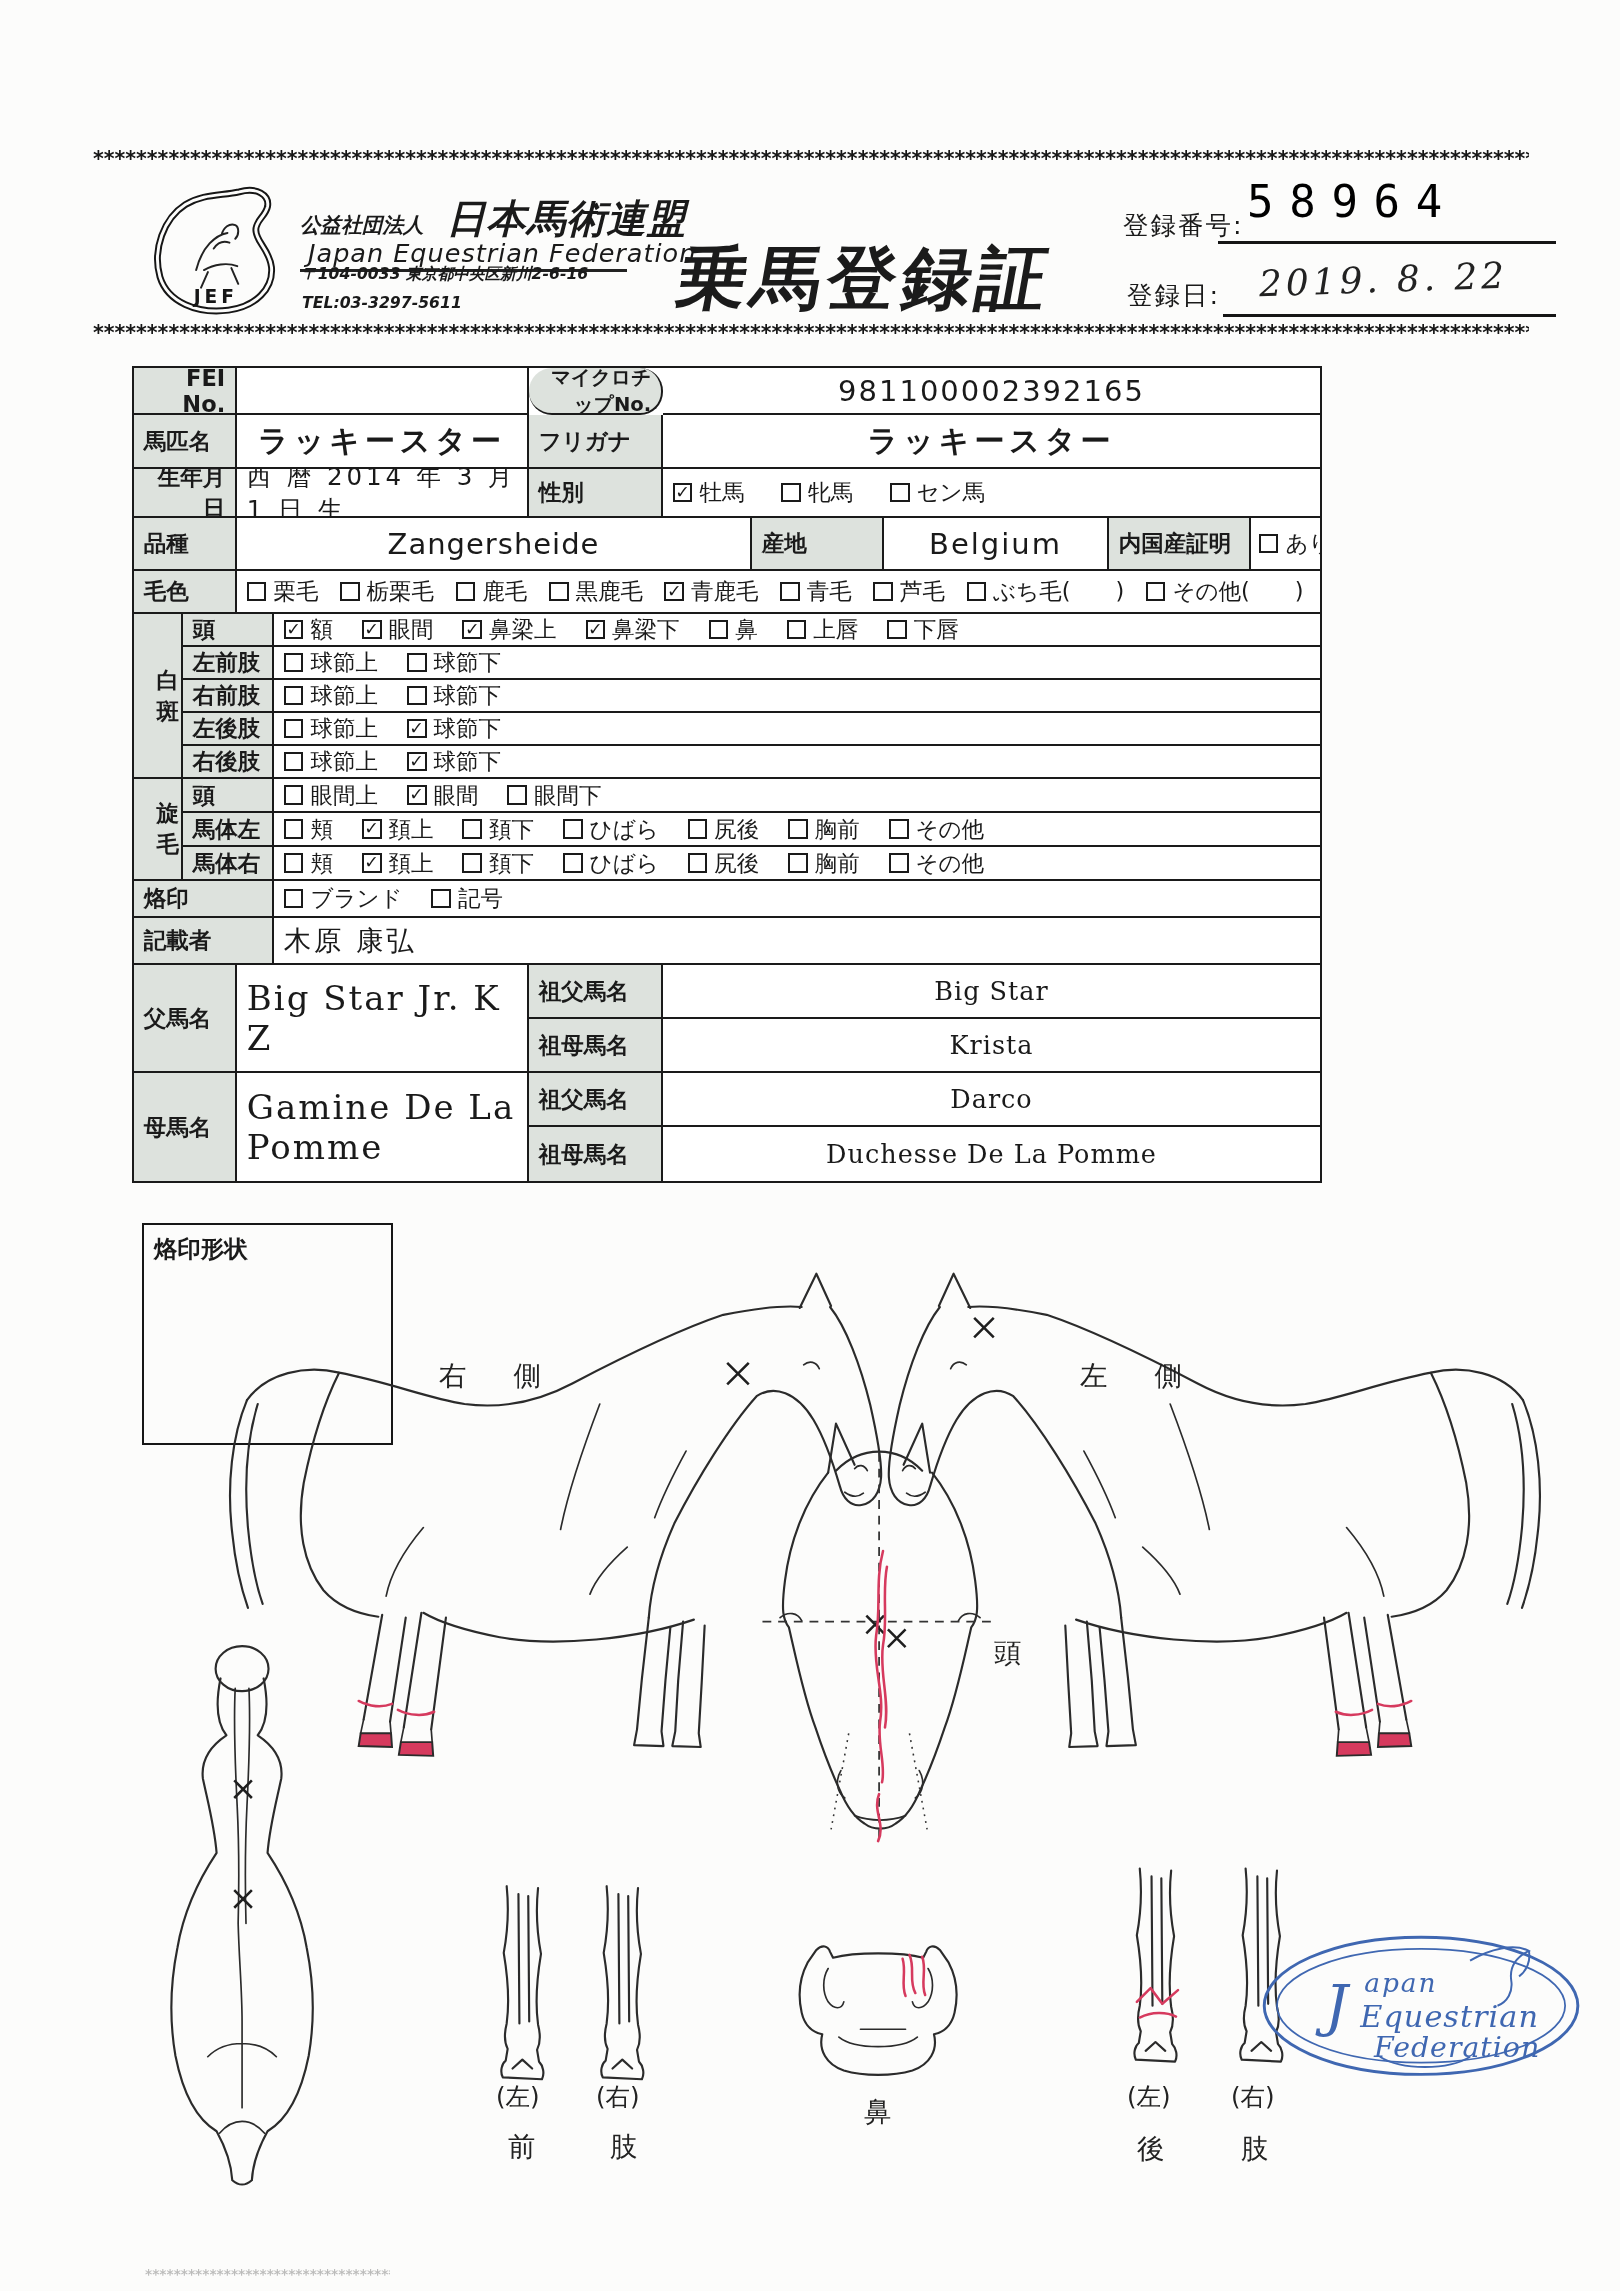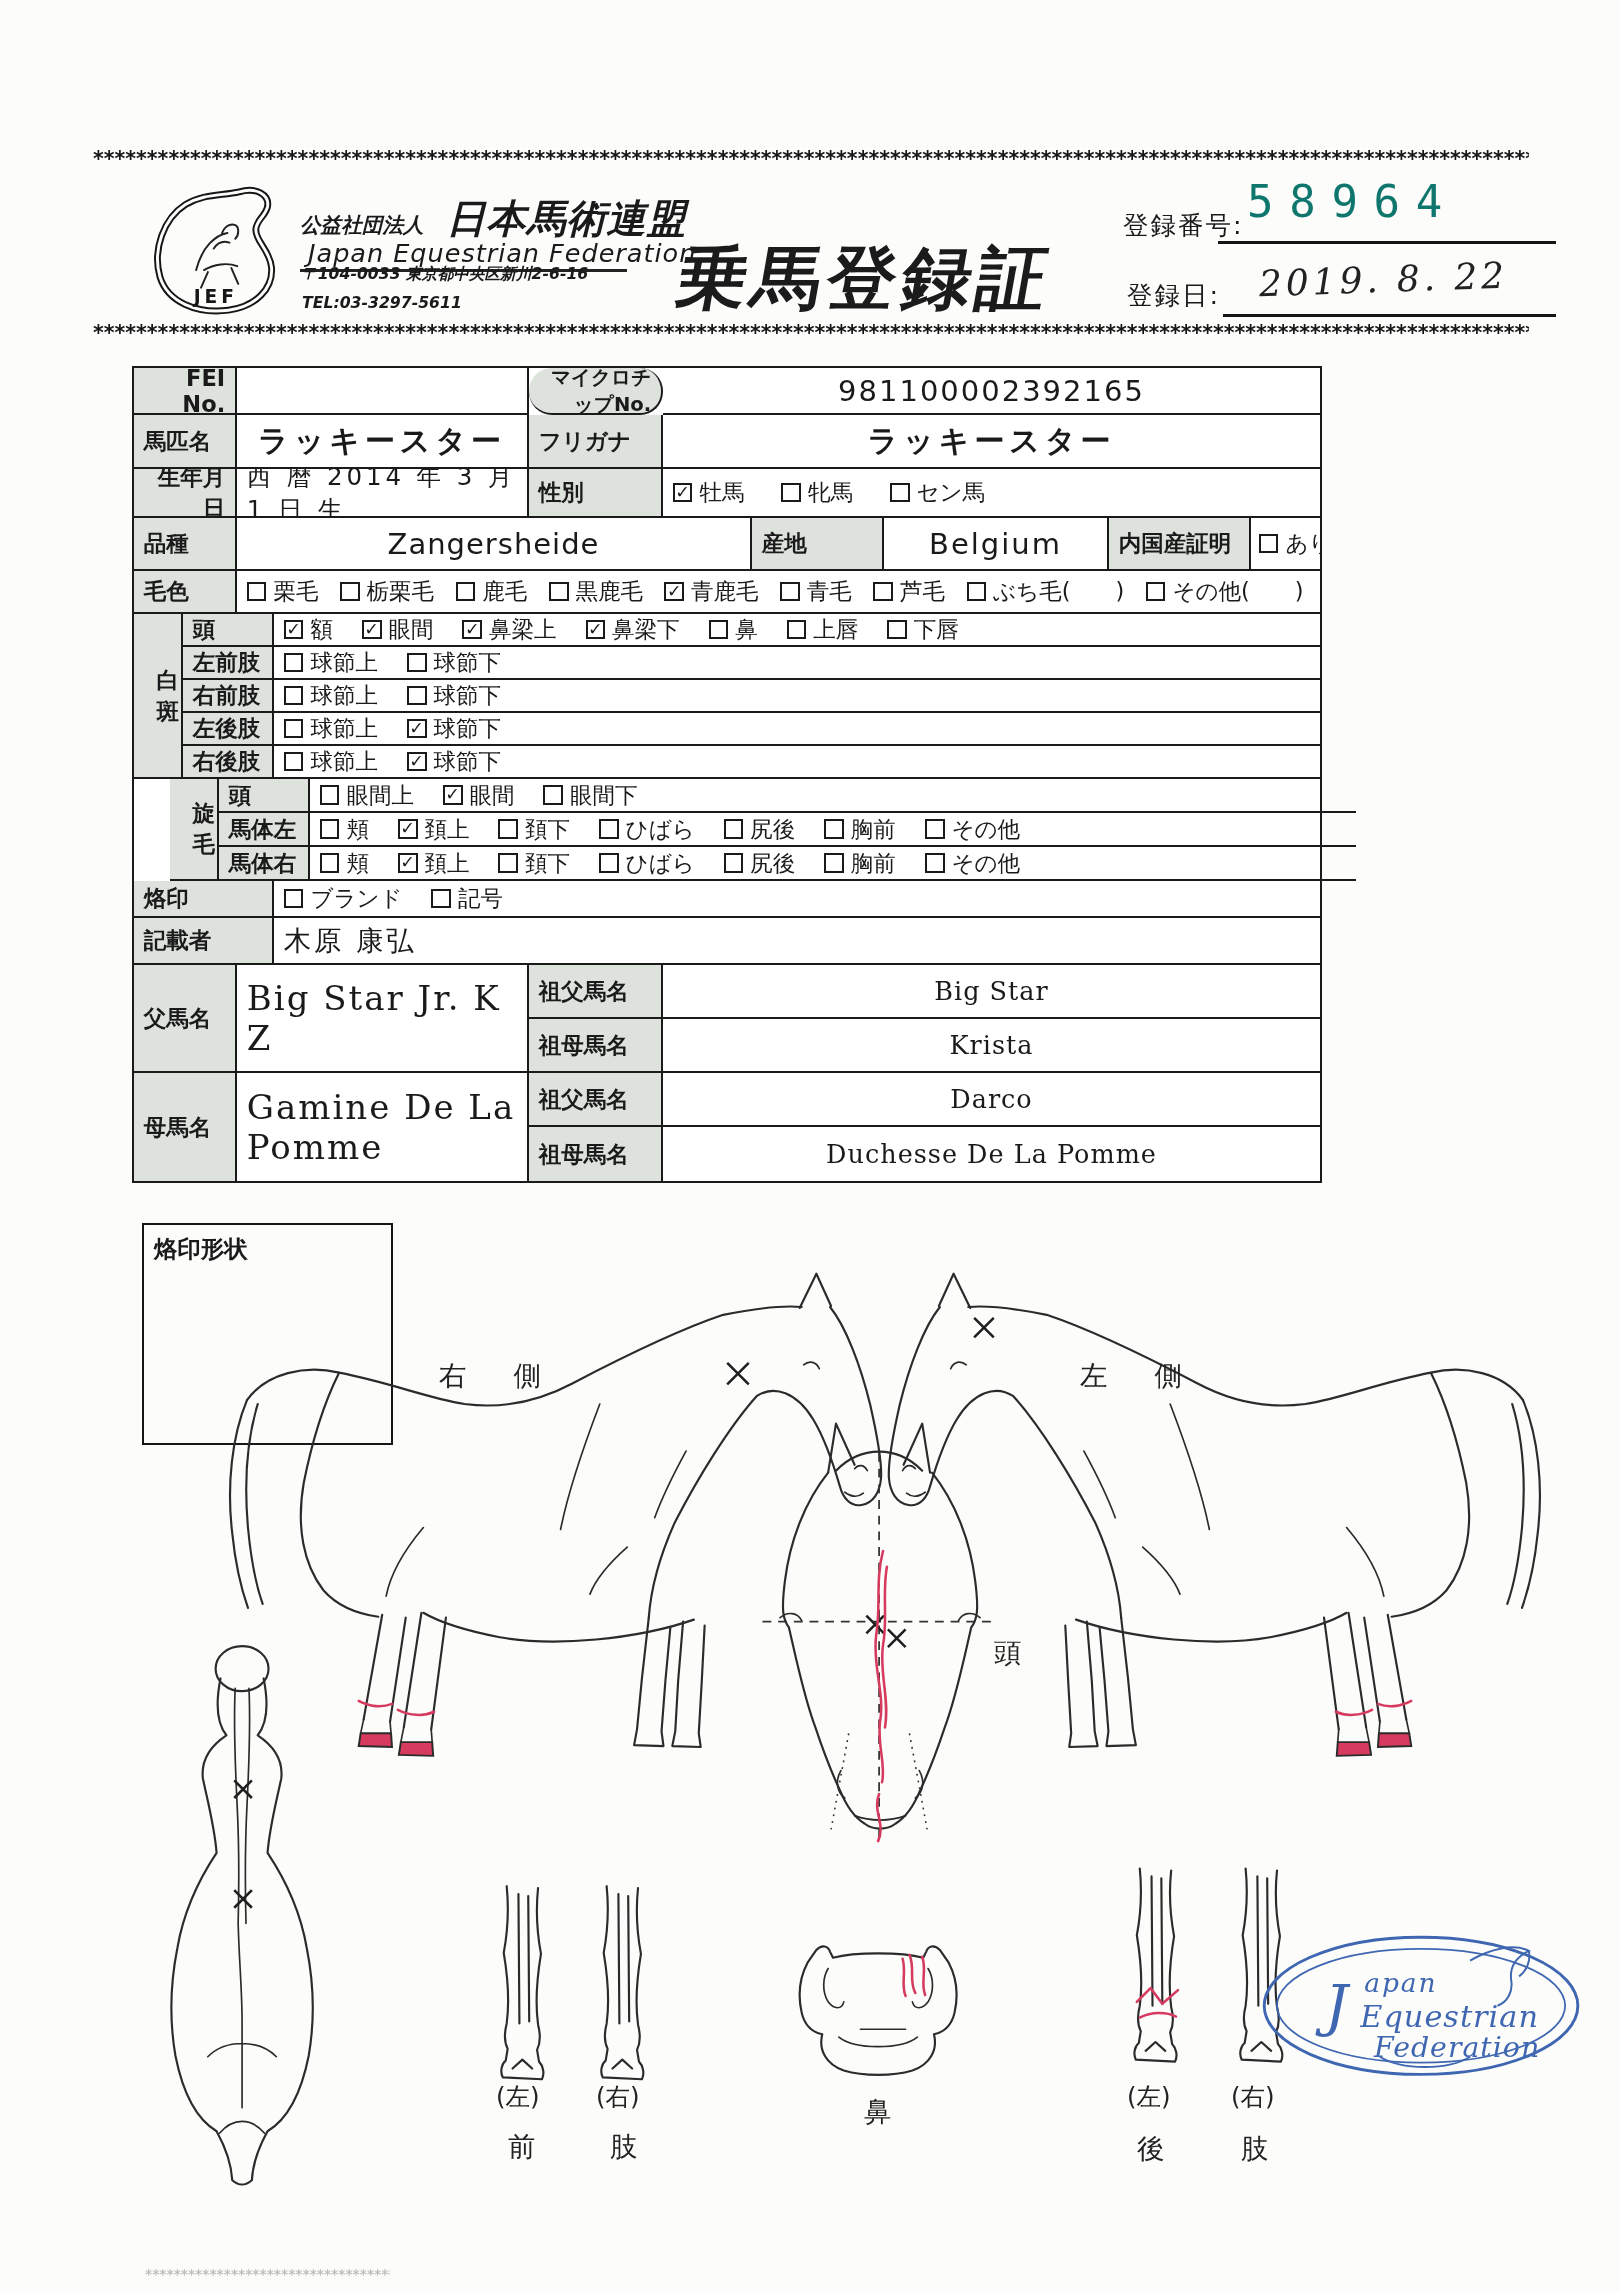--- a/index.html
+++ b/index.html
@@ -10,21 +10,21 @@
   .stars{white-space:nowrap;overflow:hidden;font-size:20.6px;letter-spacing:0px;color:#161616;font-weight:700;}
   
   .org-line{display:flex;align-items:baseline;gap:23px;}
   .org-prefix{font-size:20.6px;font-weight:700;font-style:italic;}
   .org-name{font-size:39px;font-weight:800;font-style:italic;letter-spacing:1px;}
   .org-en{font-size:25.5px;font-style:italic;letter-spacing:1px;}
   .org-rule{height:2.9px;background:#222;}
   .org-addr{font-size:15.7px;font-style:italic;font-weight:700;letter-spacing:0px;}
   .doc-title{font-size:69px;font-weight:900;letter-spacing:5.9px;transform:skewX(-10deg);color:#1b1b1b;}
   .reg-label{font-size:25.5px;letter-spacing:2px;}
-  .reg-no{font-family:"DejaVu Sans Mono",monospace;font-size:44px;letter-spacing:15.7px;color:#0f766e;}
+  .reg-no{font-family:"DejaVu Sans Mono",monospace;font-size:44px;letter-spacing:15.7px;color:#000000;}
   .reg-date{font-family:"DejaVu Serif",serif;font-style:italic;font-size:36px;letter-spacing:3.9px;transform:rotate(-2deg);color:#222;}
   .uline{height:2.9px;background:#151515;}
   
   .tbl{position:absolute;left:132px;top:366px;width:1186px;border:2.9px solid #1a1a1a;background:#fff;}
   .sec{display:grid;}
   .c{border-right:2.5px solid #1a1a1a;border-bottom:2.5px solid #1a1a1a;display:flex;align-items:center;
      padding:0 9.8px;box-sizing:border-box;overflow:hidden;font-size:24.5px;}
   .nr{border-right:none;}
   .nb{border-bottom:none;}
   .lab{background:#dde2dd;font-weight:600;font-size:22.5px;text-align:right;}
@@ -33,21 +33,21 @@
   .big{font-size:30px;letter-spacing:4.9px;font-weight:600;}
   .num{font-size:29px;letter-spacing:2px;}
   .ser{font-family:"DejaVu Serif",serif;}
   .pname{font-size:34px;letter-spacing:2px;}
   .gname{font-size:25.5px;letter-spacing:1px;}
   .g4a{grid-template-columns:103px 292px 134px 657px;grid-template-rows:47px 54px 49px;}
   .g6{grid-template-columns:103px 515px 132px 225px 142px 69px;grid-template-rows:53px;}
   .g2a{grid-template-columns:103px 1083px;grid-template-rows:43px;}
   .g3w{grid-template-columns:49px 91px 1046px;}
   .r5{grid-template-rows:repeat(5,33px);}
-  .r3{grid-template-rows:repeat(3,34px);padding-left:36px;}
+  .r3{grid-template-rows:repeat(3,34px);}
   .g2b{grid-template-columns:140px 1046px;}
   .g4p{grid-template-columns:103px 292px 134px 657px;grid-template-rows:repeat(2,54px);}
   .span5{grid-row:1/6;justify-content:center;padding:0 2px;}
   .span3{grid-row:1/4;justify-content:center;padding:0 2px;}
   .span2{grid-row:1/3;}
   .checks{display:flex;align-items:center;gap:29px;flex-wrap:nowrap;}
   .gap24{gap:21.6px;}
   .gap36{gap:37px;}
   .cb{display:inline-flex;align-items:center;gap:6.9px;font-size:22.5px;white-space:nowrap;}
   .cbx{width:15.7px;height:15.7px;border:2.5px solid #1a1a1a;display:inline-flex;align-items:center;

